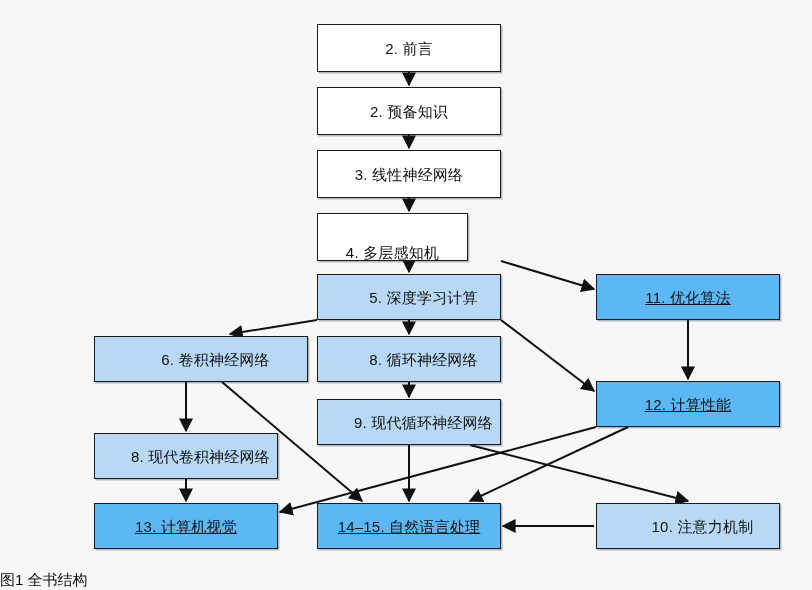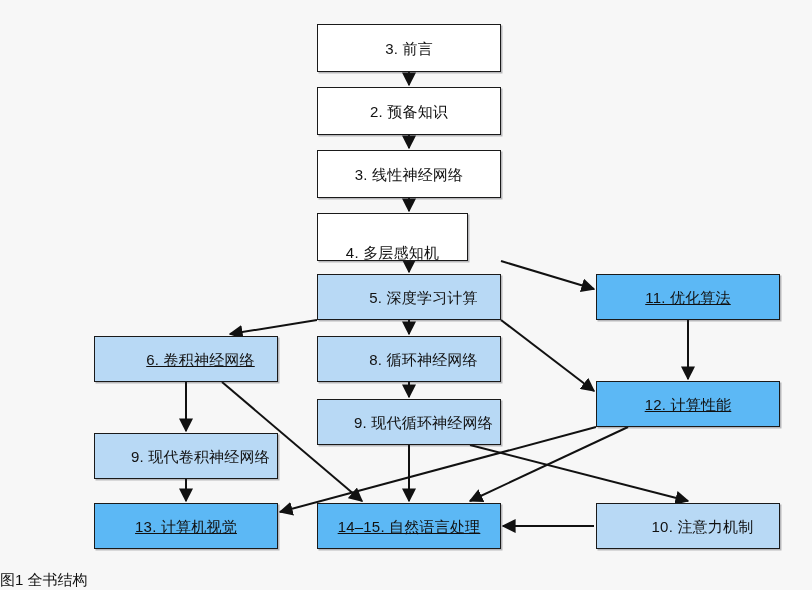--- a/index.html
+++ b/index.html
@@ -87,51 +87,51 @@
         <path d="M409,445 L409,501" marker-end="url(#arrow)"></path>
         <path d="M470,445 L688,501" marker-end="url(#arrow)"></path>
         <path d="M596,427 L280,512" marker-end="url(#arrow)"></path>
         <path d="M628,427 L470,501" marker-end="url(#arrow)"></path>
         <path d="M594,526 L503,526" marker-end="url(#arrow)"></path>
       </g>
   </svg>
 
   <div id="nodes">
       <div class="node fill-white" style="left: 317px; top: 24px; width: 184px; height: 48px;">
-        <span class="node-label">3. 前言</span>
+        <span class="node-label">2. 前言</span>
       </div>
       <div class="node fill-white" style="left: 317px; top: 87px; width: 184px; height: 48px;">
         <span class="node-label">2. 预备知识</span>
       </div>
       <div class="node fill-white" style="left: 317px; top: 150px; width: 184px; height: 48px;">
         <span class="node-label">3. 线性神经网络</span>
       </div>
       <div class="node fill-white" style="left: 317px; top: 213px; width: 151px; height: 48px; align-items: flex-end;">
         <span class="node-label">4. 多层感知机</span>
       </div>
       <div class="node fill-light" style="left: 317px; top: 274px; width: 184px; height: 46px;">
         <span class="node-label">5. 深度学习计算</span>
       </div>
-      <div class="node fill-light" style="left: 94px; top: 336px; width: 184px; height: 46px; text-decoration: underline;">
+      <div class="node fill-light" style="left: 94px; top: 336px; width: 214px; height: 46px;">
         <span class="node-label">6. 卷积神经网络</span>
       </div>
       <div class="node fill-light" style="left: 317px; top: 336px; width: 184px; height: 46px;">
         <span class="node-label">8. 循环神经网络</span>
       </div>
       <div class="node fill-deep" style="left: 596px; top: 274px; width: 184px; height: 46px;">
         <span class="node-label">11. 优化算法</span>
       </div>
       <div class="node fill-light" style="left: 317px; top: 399px; width: 184px; height: 46px;">
         <span class="node-label">9. 现代循环神经网络</span>
       </div>
       <div class="node fill-deep" style="left: 596px; top: 381px; width: 184px; height: 46px;">
         <span class="node-label">12. 计算性能</span>
       </div>
       <div class="node fill-light" style="left: 94px; top: 433px; width: 184px; height: 46px;">
-        <span class="node-label">9. 现代卷积神经网络</span>
+        <span class="node-label">8. 现代卷积神经网络</span>
       </div>
       <div class="node fill-deep" style="left: 94px; top: 503px; width: 184px; height: 46px;">
         <span class="node-label">13. 计算机视觉</span>
       </div>
       <div class="node fill-deep" style="left: 317px; top: 503px; width: 184px; height: 46px;">
         <span class="node-label">14–15. 自然语言处理</span>
       </div>
       <div class="node fill-light" style="left: 596px; top: 503px; width: 184px; height: 46px;">
         <span class="node-label">10. 注意力机制</span>
       </div>

